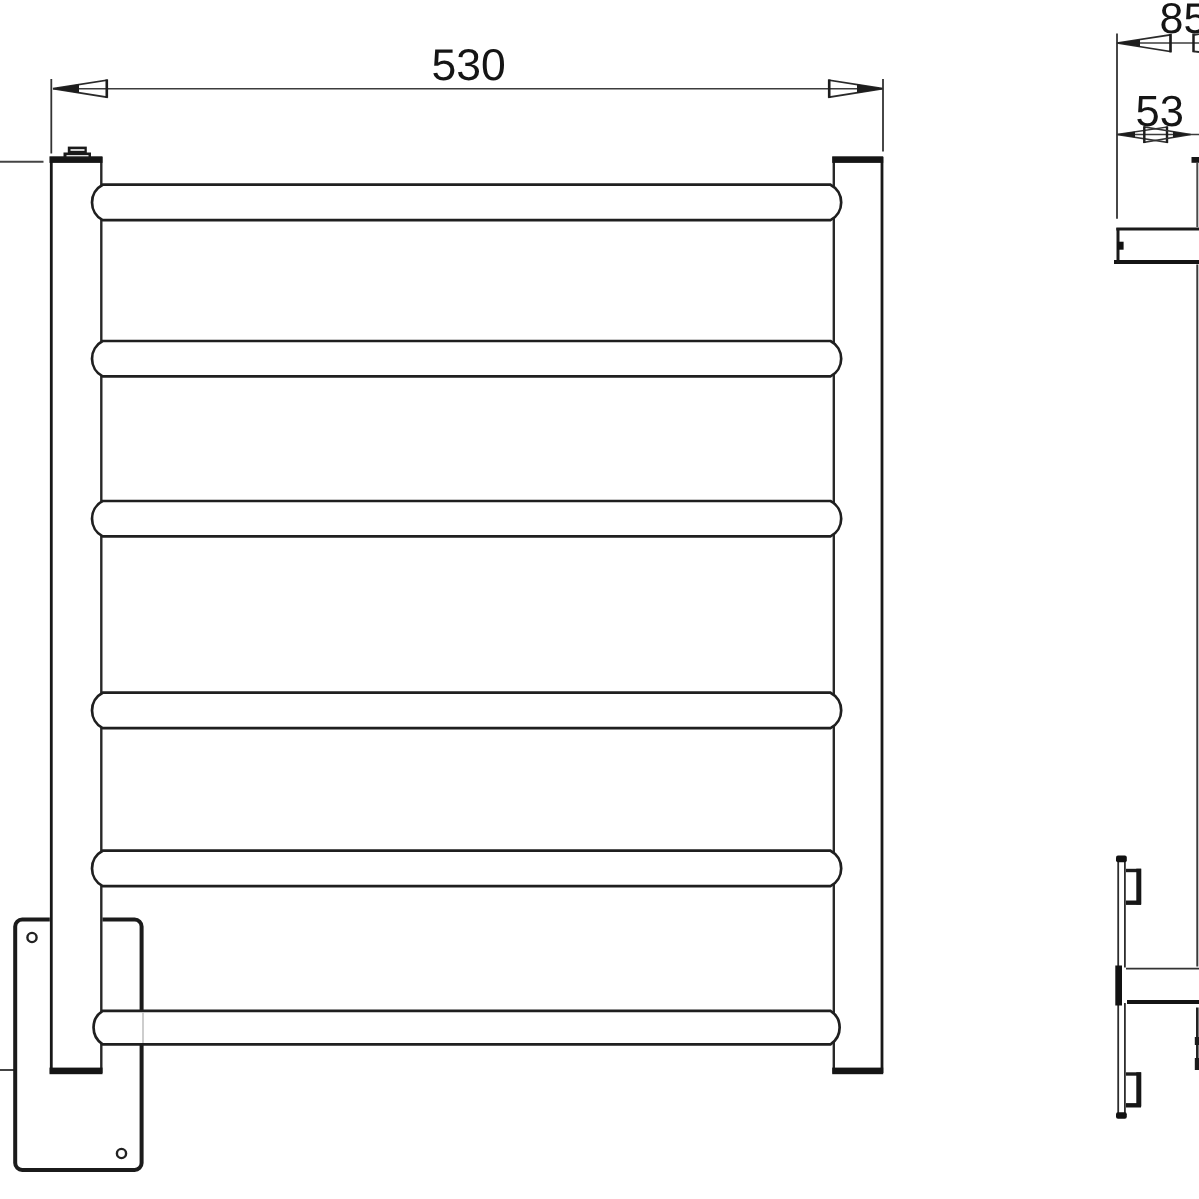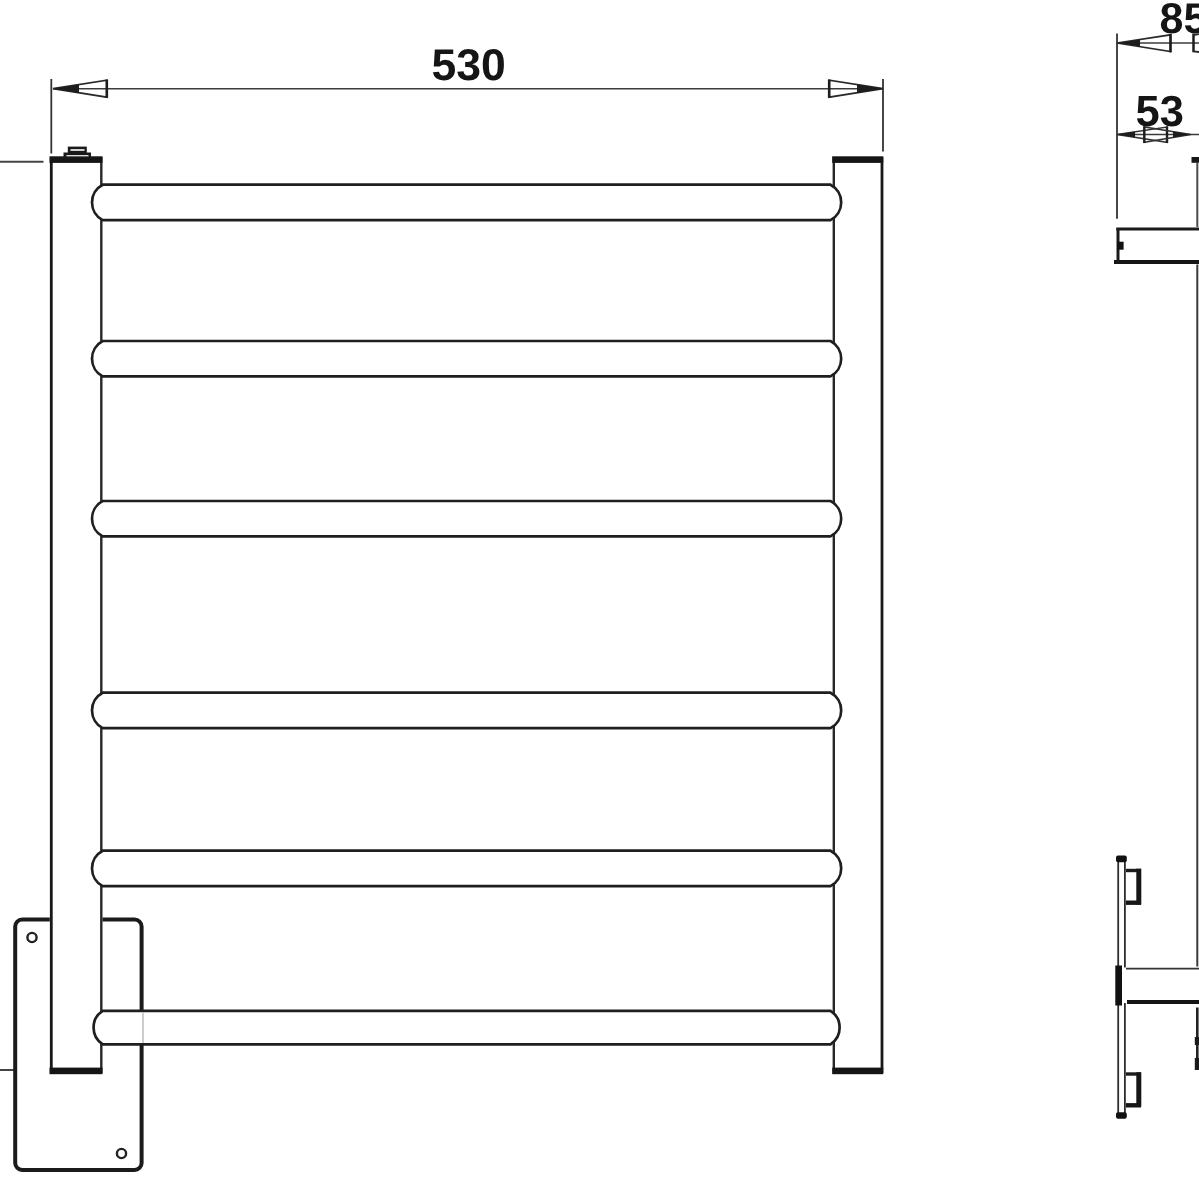--- a/index.html
+++ b/index.html
@@ -1,16 +1,16 @@
 <!DOCTYPE html>
 <html><head>
 <meta charset="utf-8">
 <style>
   html,body{margin:0;padding:0;background:#ffffff;}
-  .page{width:1199px;height:1199px;position:relative;overflow:hidden;background:#22c55e;font-weight:bold;}
+  .page{width:1199px;height:1199px;position:relative;overflow:hidden;background:#22c55e;}
   svg{display:block;filter:grayscale(1);}
   text{font-family:"Liberation Sans", sans-serif;fill:#151515;-webkit-font-smoothing:antialiased;text-rendering:geometricPrecision;}
 </style>
 </head>
 <body>
 <div class="page">
 <svg width="1199" height="1199" viewBox="0 0 1199 1199">
 
   <rect x="0" y="0" width="1199" height="1199" fill="#ffffff"></rect>
 

